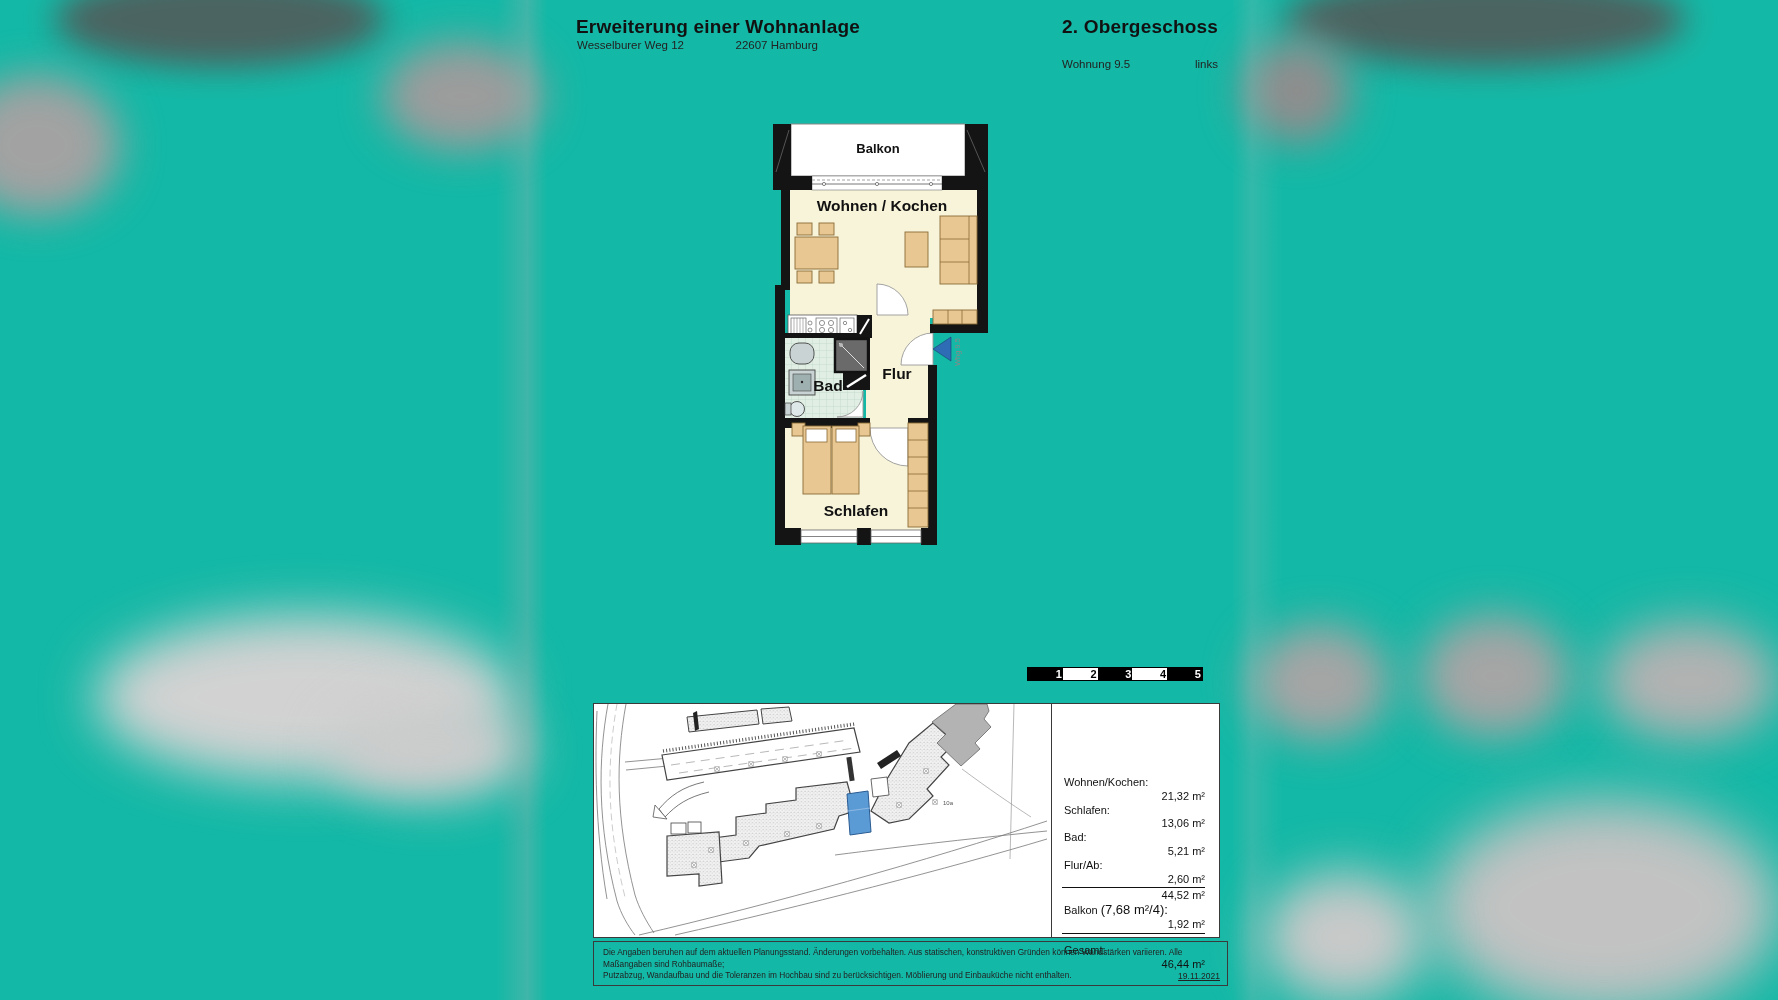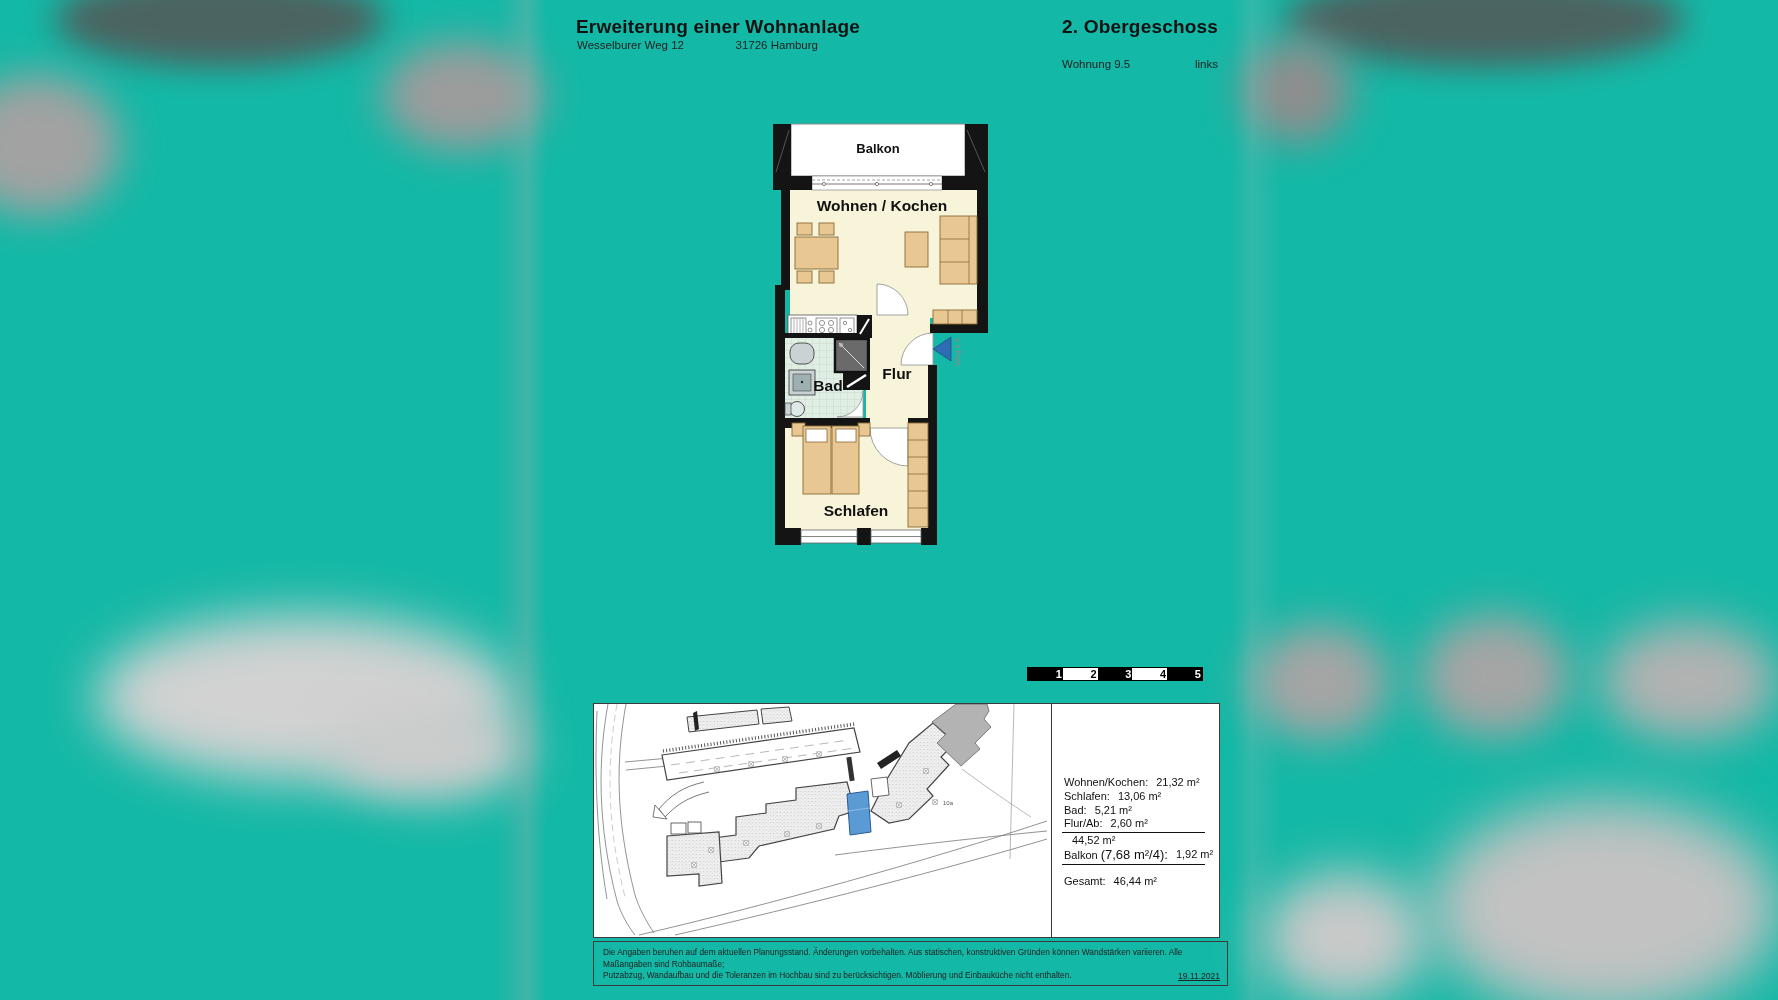--- a/index.html
+++ b/index.html
@@ -12,21 +12,21 @@
   .scalebar{position:absolute;left:1027px;top:667px;width:176px;height:14px;display:flex;border:1px solid #000;box-sizing:border-box;}
   .seg{flex:1;position:relative;}
   .seg.b{background:#000;}
   .seg.w{background:#fff;}
   .seg span{position:absolute;right:1px;top:0;font-size:11px;font-weight:bold;line-height:12px;}
   .seg.b span{color:#fff;}
   .seg.w span{color:#000;}
   .sitebox{position:absolute;left:593px;top:703px;width:627px;height:235px;border:1.5px solid #3a3a3a;box-sizing:border-box;background:#fff;}
   .sitedivider{position:absolute;left:1051px;top:703px;height:235px;border-left:1.5px solid #3a3a3a;}
   .areatable{position:absolute;left:1064px;top:776px;width:141px;font-size:11px;color:#111;}
-  .arow{display:flex;justify-content:flex-start;line-height:13.8px;white-space:nowrap;}
+  .arow{display:flex;justify-content:flex-start;line-height:13.8px;white-space:nowrap;flex-direction:column;}
   .arow .v{text-align:right;margin-left:8px;}
   .rule{border-top:1.6px solid #111;margin:1px 0 1px -2px;}
   .note{font-size:13px;}
   .gap{height:9px;}
   .disclaimer{position:absolute;left:593px;top:941px;width:635px;height:45px;border:1px solid #3a3a3a;box-sizing:border-box;padding:5px 9px 0 9px;font-size:8.3px;line-height:11.5px;color:#222;}
   .date{position:absolute;right:7px;bottom:3px;font-size:8.5px;color:#222;text-decoration:underline;}
   .fadeL{position:absolute;left:497px;top:0;width:50px;height:1000px;background:linear-gradient(to right,rgba(200,200,200,0),rgba(175,175,175,.28) 60%,rgba(255,255,255,0));}
   .fadeR{position:absolute;left:1232px;top:0;width:50px;height:1000px;background:linear-gradient(to left,rgba(210,210,210,0),rgba(190,190,190,.18) 60%,rgba(255,255,255,0));}
 </style>
 </head>
@@ -45,21 +45,21 @@
   <div class="blob" style="left:1420px;top:615px;width:150px;height:122px;background:#a5a5a5;filter:blur(22px)"></div>
   <div class="blob" style="left:1600px;top:622px;width:178px;height:118px;background:#b2b2b2;filter:blur(24px)"></div>
   <div class="blob" style="left:1430px;top:800px;width:350px;height:215px;background:#c2c2c2;filter:blur(28px)"></div>
   <div class="blob" style="left:1262px;top:872px;width:165px;height:130px;background:#c9c9c9;filter:blur(26px)"></div>
   <div class="fadeL"></div>
   <div class="fadeR"></div>
 
   <div class="abs title" style="left:576px;top:16px;">Erweiterung einer Wohnanlage</div>
   <div class="abs subrow" style="left:577px;top:39px;width:241px;">
     <span>Wesselburer Weg 12</span>
-    <span>31726 Hamburg</span>
+    <span>22607 Hamburg</span>
   </div>
   <div class="abs title" style="left:1062px;top:16px;">2. Obergeschoss</div>
   <div class="abs subrow" style="left:1062px;top:39px;width:156px;margin-top:19px;">
     <span>Wohnung 9.5</span>
     <span>links</span>
   </div>
 
   <svg class="abs" style="left:770px;top:118px;" width="222" height="436" viewBox="770 118 222 436">
     <defs>
       <pattern id="tile" width="7" height="7" patternUnits="userSpaceOnUse">

